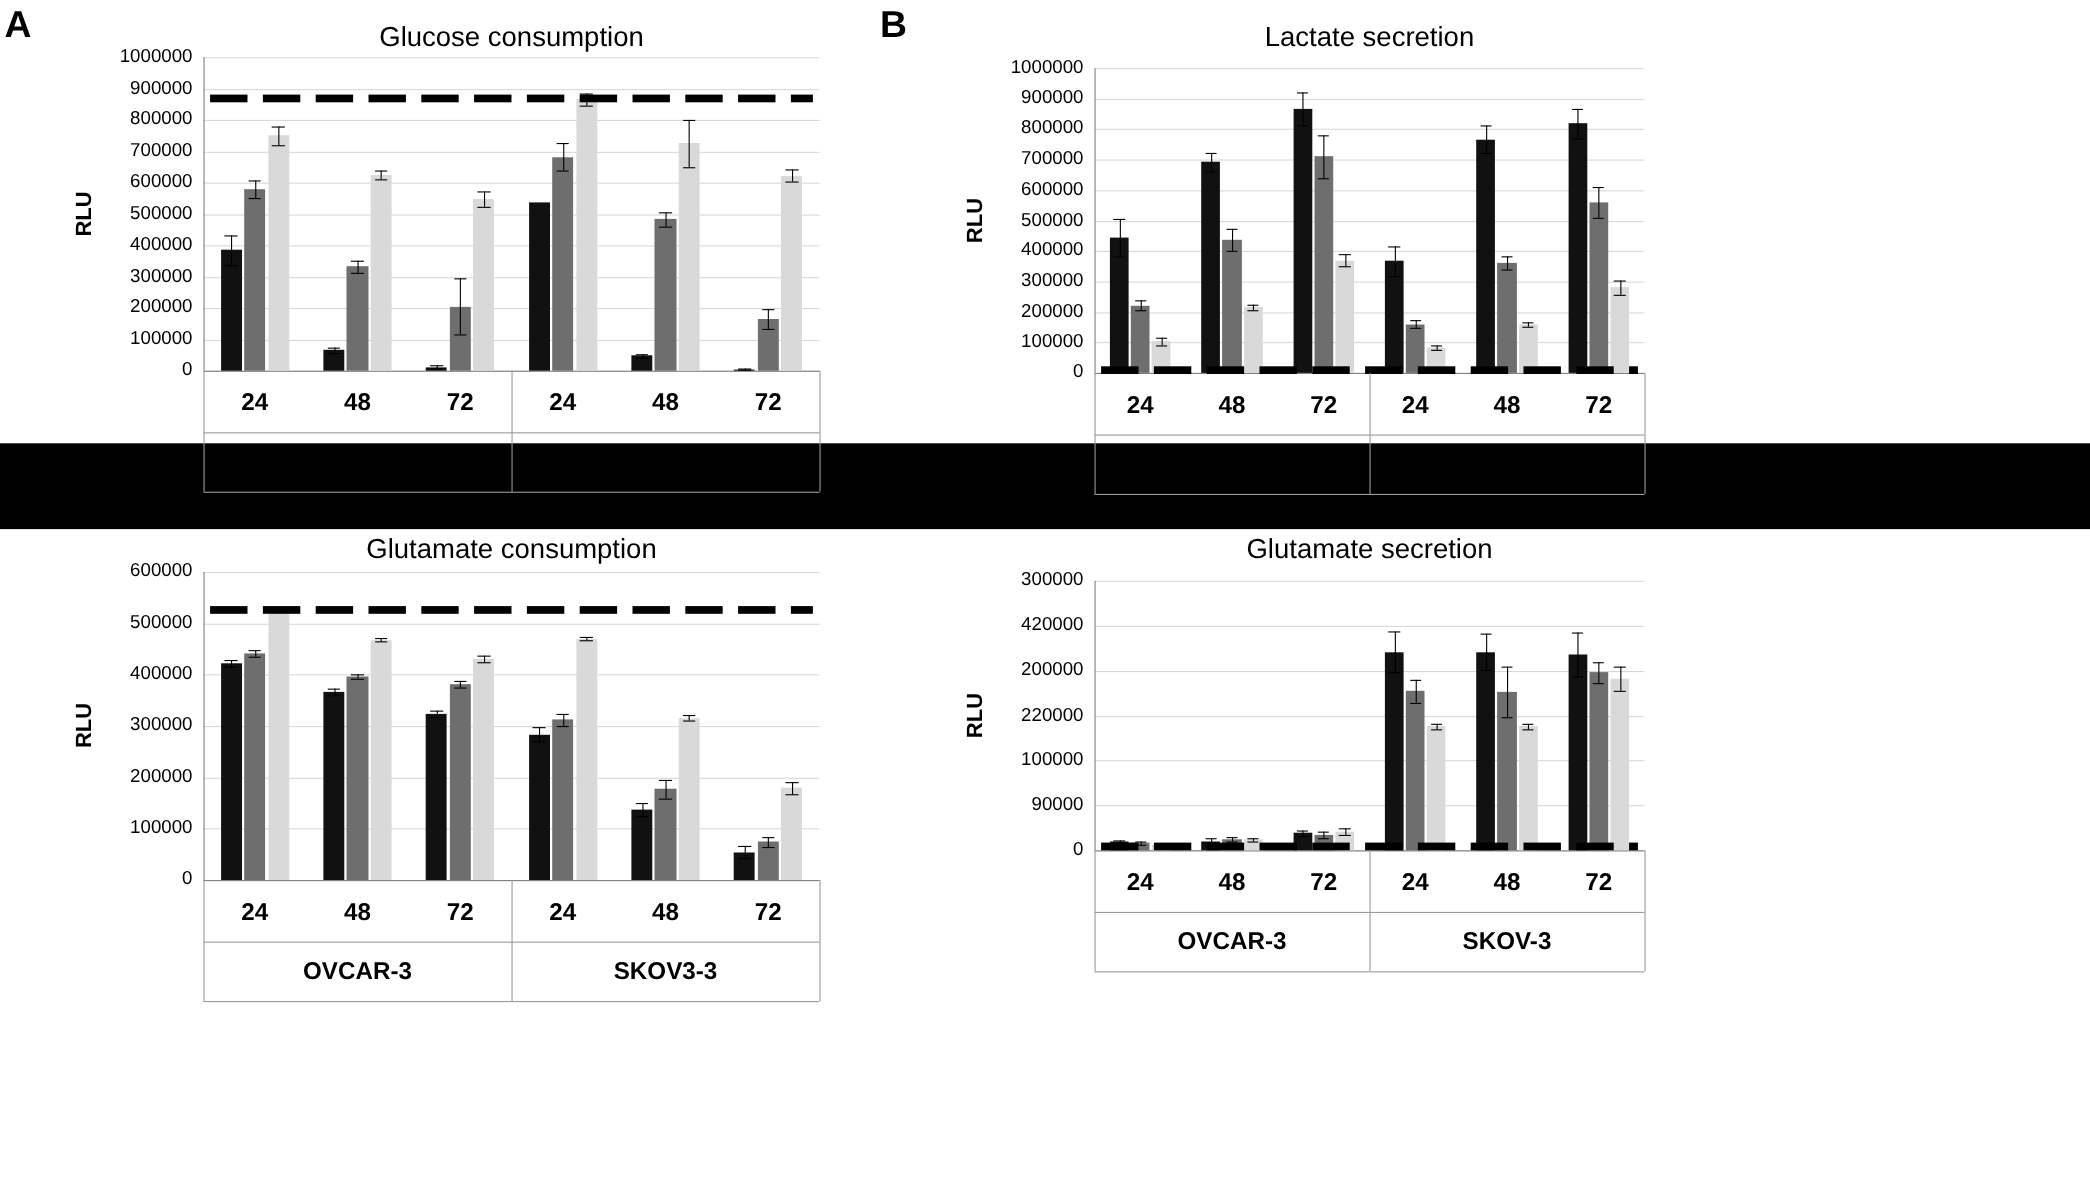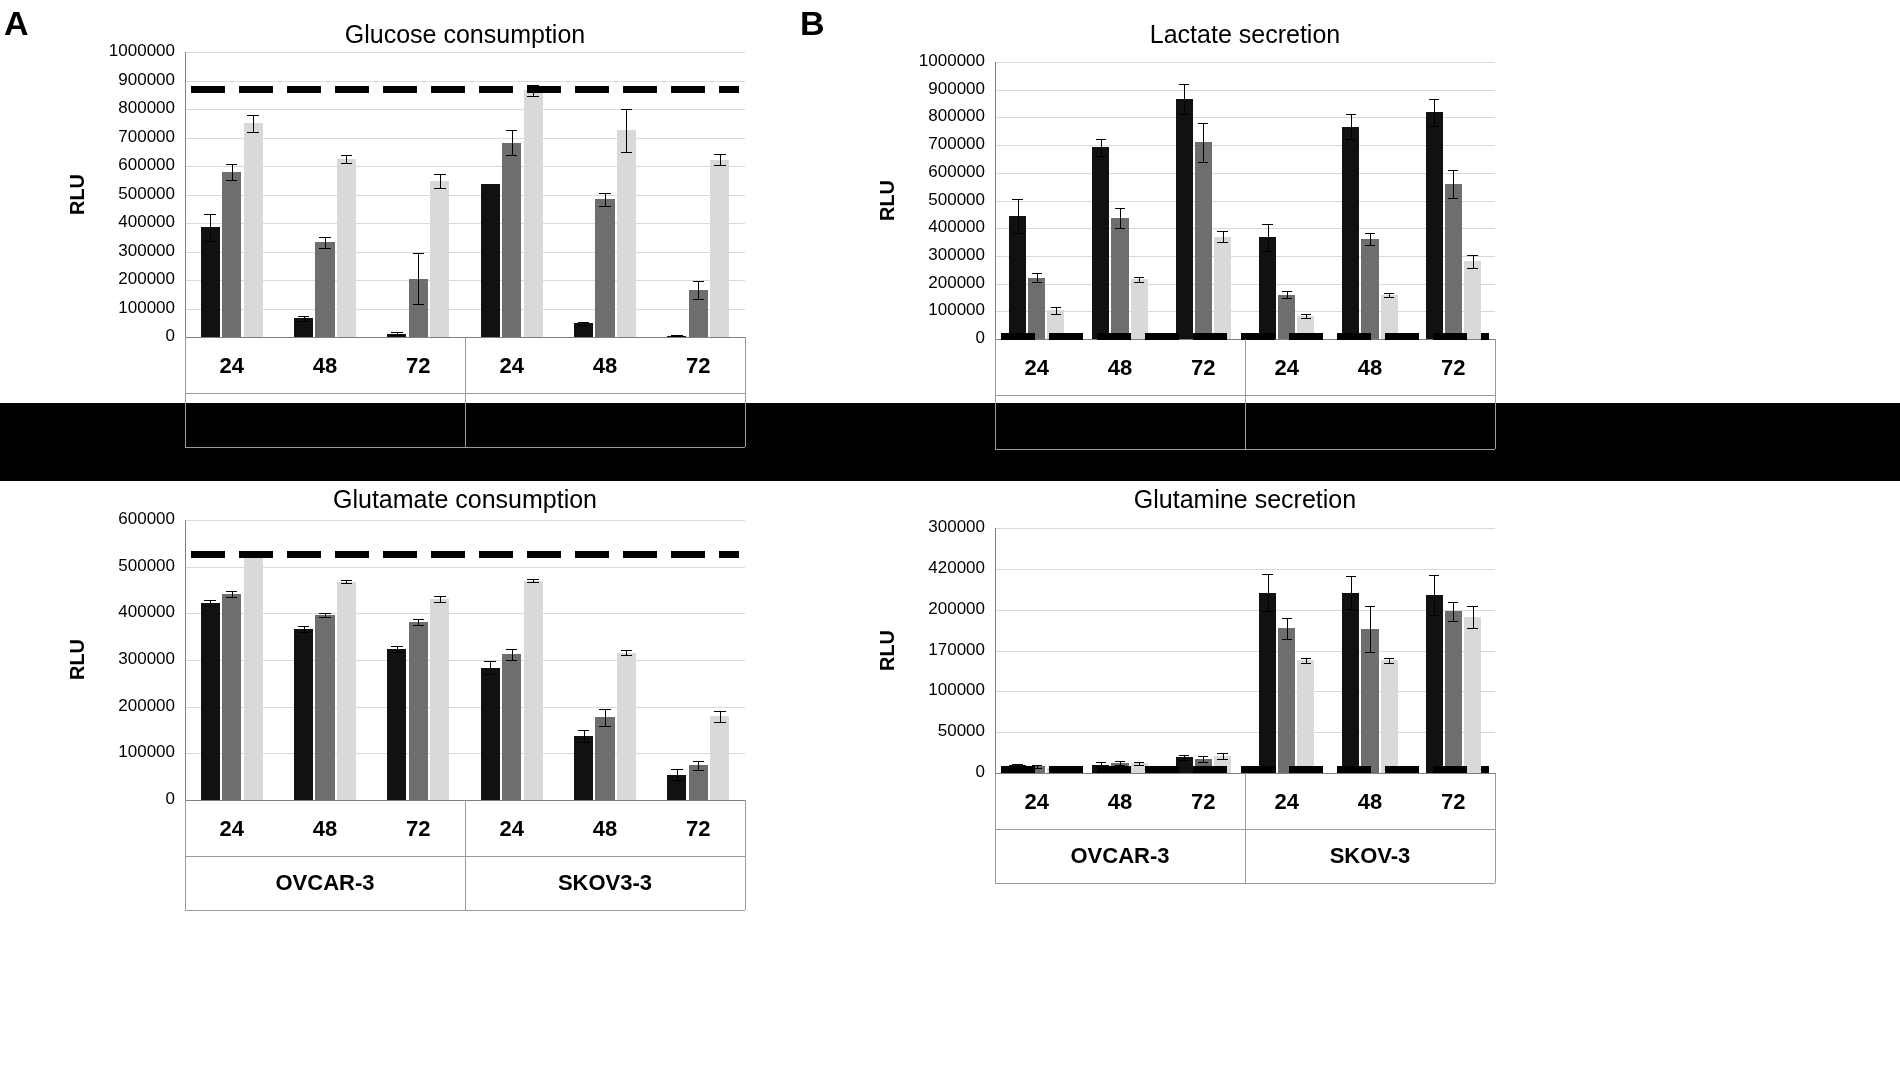--- a/index.html
+++ b/index.html
@@ -378,30 +378,30 @@
     <div class="box-line" style="left: 1245px; top: 339px; width: 1px; height: 110px;"></div>
     <div class="box-line" style="left: 995px; top: 395px; width: 500px; height: 1px;"></div>
     <div class="xtick-label" style="left: 995px; top: 355px; width: 83.3333px;">24</div>
     <div class="xtick-label" style="left: 1078.33px; top: 355px; width: 83.3333px;">48</div>
     <div class="xtick-label" style="left: 1161.67px; top: 355px; width: 83.3333px;">72</div>
     <div class="xtick-label" style="left: 1245px; top: 355px; width: 83.3333px;">24</div>
     <div class="xtick-label" style="left: 1328.33px; top: 355px; width: 83.3333px;">48</div>
     <div class="xtick-label" style="left: 1411.67px; top: 355px; width: 83.3333px;">72</div>
     <div class="group-label" style="left: 995px; top: 409px; width: 250px;">OVCAR-3</div>
     <div class="group-label" style="left: 1245px; top: 409px; width: 250px;">SKOV3-3</div>
-    <div style="position: absolute; left: 995px; top: 485px; width: 500px; text-align: center; font-size: 25px; white-space: nowrap;">Glutamine secretion</div>
+    <div style="position: absolute; left: 995px; top: 485px; width: 500px; text-align: center; font-size: 25px; white-space: nowrap;">Glutamate secretion</div>
     <div class="ylabel" style="left: 847px; top: 638.5px; width: 80px; text-align: center;">RLU</div>
     <div class="gridline" style="left: 995px; top: 773px; width: 500px;"></div>
     <div class="ytick" style="left: 875px; top: 762px; width: 110px;">0</div>
     <div class="gridline" style="left: 995px; top: 732.167px; width: 500px;"></div>
-    <div class="ytick" style="left: 875px; top: 721.167px; width: 110px;">50000</div>
+    <div class="ytick" style="left: 875px; top: 721.167px; width: 110px;">90000</div>
     <div class="gridline" style="left: 995px; top: 691.333px; width: 500px;"></div>
     <div class="ytick" style="left: 875px; top: 680.333px; width: 110px;">100000</div>
     <div class="gridline" style="left: 995px; top: 650.5px; width: 500px;"></div>
-    <div class="ytick" style="left: 875px; top: 639.5px; width: 110px;">170000</div>
+    <div class="ytick" style="left: 875px; top: 639.5px; width: 110px;">220000</div>
     <div class="gridline" style="left: 995px; top: 609.667px; width: 500px;"></div>
     <div class="ytick" style="left: 875px; top: 598.667px; width: 110px;">200000</div>
     <div class="gridline" style="left: 995px; top: 568.833px; width: 500px;"></div>
     <div class="ytick" style="left: 875px; top: 557.833px; width: 110px;">420000</div>
     <div class="gridline" style="left: 995px; top: 528px; width: 500px;"></div>
     <div class="ytick" style="left: 875px; top: 517px; width: 110px;">300000</div>
     <div class="axisline" style="left: 995px; top: 528px; width: 1px; height: 245px;"></div>
     <div class="axisline" style="left: 995px; top: 773px; width: 500px; height: 1px;"></div>
     <div class="bar s0" style="position: absolute; left: 1008.96px; top: 765.242px; width: 17.0833px; height: 7.75833px; background: rgb(17, 17, 17); bottom: auto;"></div>
     <div class="errbar" style="left: 1017.5px; top: 764.017px; height: 2.45px;"></div>

